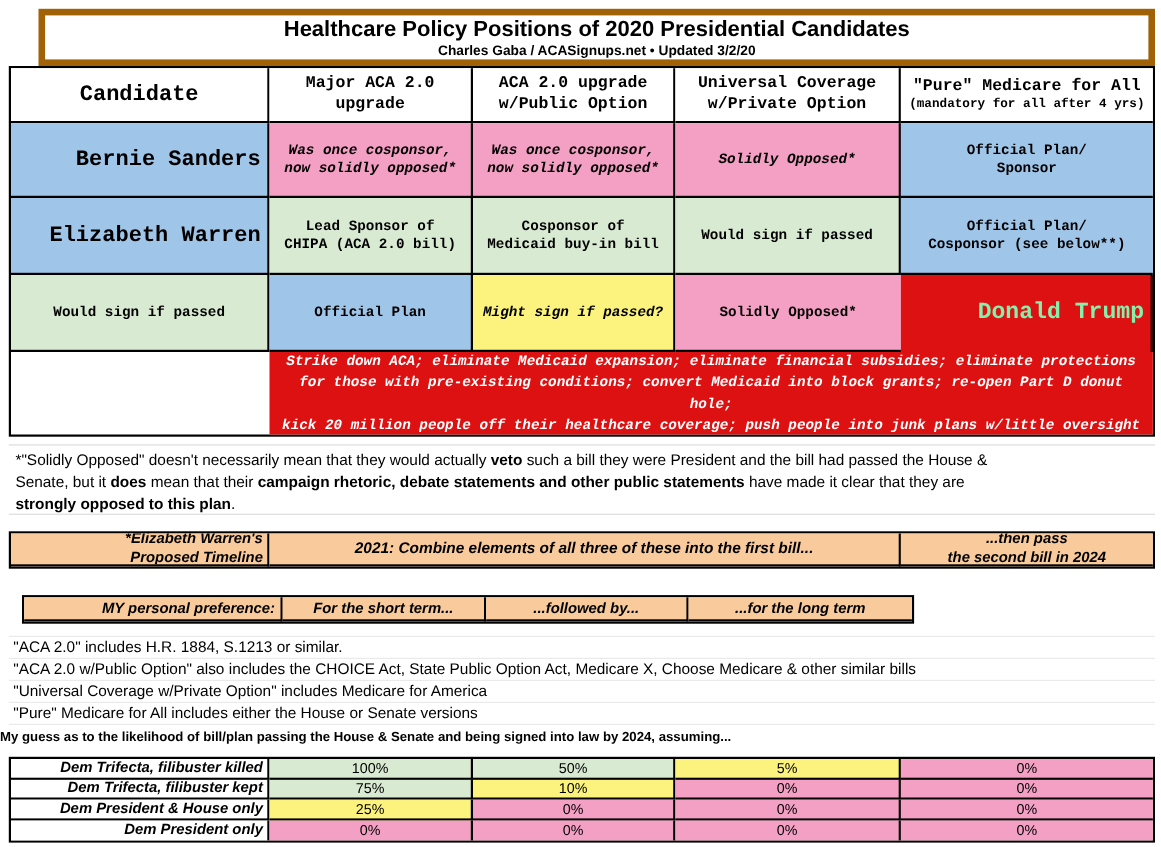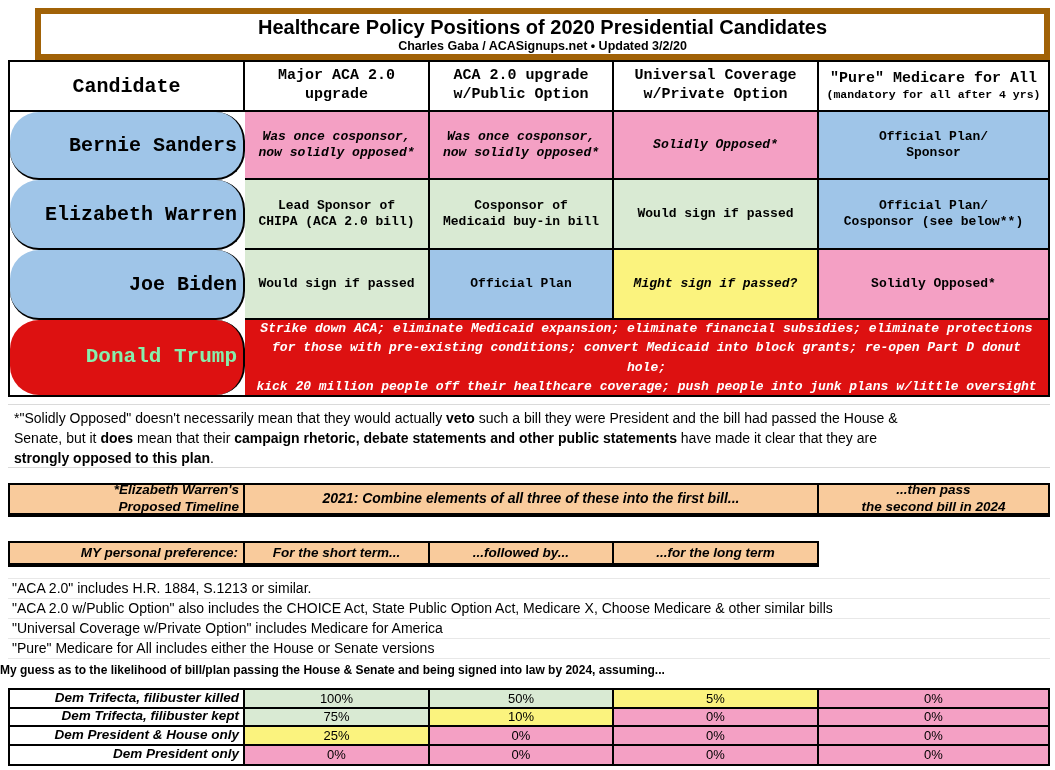--- a/index.html
+++ b/index.html
@@ -34,42 +34,42 @@
   .cell.last-col { border-right:none; }
   .cell.last-row { border-bottom:none; }
 
   
   .main-table { left:8px; top:60px; width:1042px; height:337px;
                 grid-template-columns:235px 185px 184px 205px 1fr;
                 grid-template-rows:50px 68px 70px 70px 1fr;font-family:Liberation Mono, monospace; }
   .hdr { font-weight:bold; font-size:15px; background:#fff; }
   .hdr-candidate { font-size:20px; }
   .hdr-sub { font-size:11.5px; font-weight:bold; line-height:1.2; }
-  .name { justify-content:flex-end; text-align:right; font-size:20px; font-weight:bold; padding-right:6px;border-radius:29px; }
+  .name { justify-content:flex-end; text-align:right; font-size:20px; font-weight:bold; padding-right:6px; }
   .pol { font-size:13px; font-weight:bold; padding:2px 4px; }
   .it { font-style:italic; }
   .trump-name { color:#86efac; font-size:21px; }
   .trump-desc { grid-column:2 / 6; color:#fff; font-size:13px; font-weight:bold; font-style:italic;
                 line-height:1.5; padding:2px 8px; }
 
   
   .footnote { left:8px; top:404px; width:1042px; height:64px;
               border-top:1px solid #DADADA; border-bottom:1px solid #DADADA;
               font-size:14px; line-height:1.43; padding:3px 6px; white-space:pre-wrap; }
   .footnote b { font-weight:bold; }
 
   
   .timeline { left:8px; top:483px; width:1042px; height:34px;
               grid-template-columns:235px 574px 1fr; grid-template-rows:1fr; }
   .tl { font-weight:bold; font-style:italic; font-size:13.5px; }
   .tl-label { justify-content:flex-end; text-align:right; padding-right:4px; }
   .tl-main { font-size:14px; }
 
   
-  .preference { left:8px; top:541px; width:811px; height:26px;
+  .preference { left:20px; top:541px; width:811px; height:26px;
                 grid-template-columns:235px 185px 184px 1fr; grid-template-rows:1fr; }
   .pref { font-weight:bold; font-style:italic; font-size:13.5px; }
   .pref-label { justify-content:flex-end; text-align:right; padding-right:5px; }
 
   
   .definitions { left:8px; top:578px; width:1042px; border-top:1px solid #E8E8E8; }
   .def-line { height:20px; line-height:19px; font-size:14px; padding-left:4px;
               border-bottom:1px solid #E8E8E8; white-space:nowrap; }
 
   
@@ -116,21 +116,20 @@
 
     <div class="cell name bg-blue">Elizabeth Warren</div>
     <div class="cell pol pre bg-green">Lead Sponsor of
 CHIPA (ACA 2.0 bill)</div>
     <div class="cell pol pre bg-green">Cosponsor of
 Medicaid buy-in bill</div>
     <div class="cell pol pre bg-green">Would sign if passed</div>
     <div class="cell pol pre bg-blue last-col">Official Plan/
 Cosponsor (see below**)</div>
 
-    <div class="cell name bg-blue">Joe Biden</div>
     <div class="cell pol pre bg-green">Would sign if passed</div>
     <div class="cell pol pre bg-blue">Official Plan</div>
     <div class="cell pol it pre bg-yellow">Might sign if passed?</div>
     <div class="cell pol pre bg-pink last-col">Solidly Opposed*</div>
 
     <div class="cell name trump-name bg-red last-row">Donald Trump</div>
     <div class="cell trump-desc pre bg-red last-col last-row">Strike down ACA; eliminate Medicaid expansion; eliminate financial subsidies; eliminate protections
 for those with pre-existing conditions; convert Medicaid into block grants; re-open Part D donut hole;
 kick 20 million people off their healthcare coverage; push people into junk plans w/little oversight</div>
   </div>

